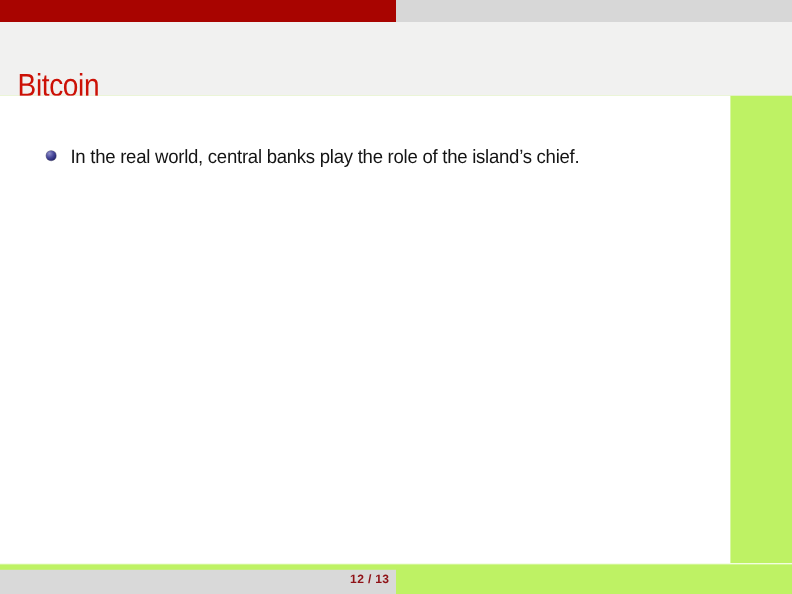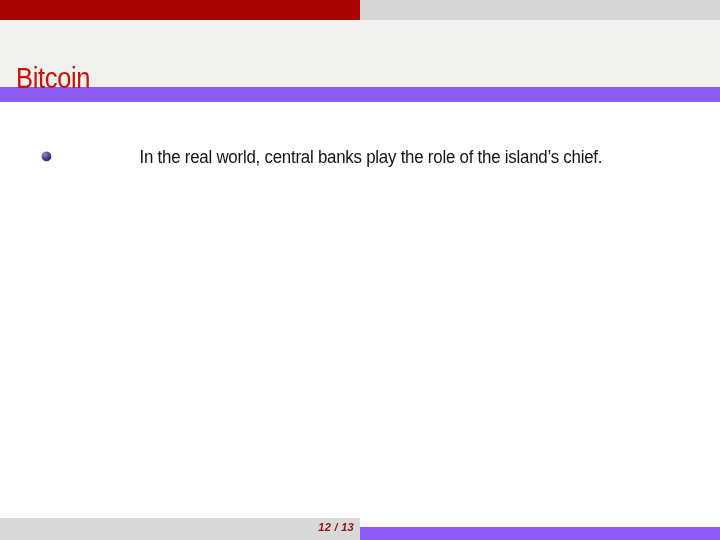--- a/index.html
+++ b/index.html
@@ -15,21 +15,21 @@
     position: relative;
   }
 
   
   .slide {
     position: absolute;
     left: 0;
     top: 0;
     width: 720px;
     height: 540px;
-    background: #8b5cf6;
+    background: #bef264;
   }
 
   
   .top-strip {
     position: absolute;
     left: 0;
     top: 0;
     width: 720px;
     height: 20px;
     background: #d7d7d7;
@@ -64,25 +64,24 @@
     line-height: 34px;
     transform: scaleX(0.88);
     transform-origin: left center;
     white-space: nowrap;
   }
 
   
   .content {
     position: absolute;
     left: 0;
-    top: 102px;
-    width: 720px;
+    top: 87px;
+    width: 664px;
     height: 425px;
     background: #ffffff;
-    text-align: center;
   }
 
   .bullet-list {
     position: absolute;
     left: 40px;
     top: 40px;
     width: 660px;
     margin: 0;
     padding: 0;
     list-style: none;
@@ -134,21 +133,20 @@
     height: 1px;
     background: #ffffff;
   }
   .page-number {
     position: absolute;
     right: 6px;
     top: 3px;
     font-family: "Liberation Sans", sans-serif;
     font-size: 11px;
     font-weight: bold;
-    font-style: italic;
     color: #8f1116;
     letter-spacing: 0.3px;
     white-space: nowrap;
   }
 </style>
 </head>
 <body>
 
 <div class="slide">
 

